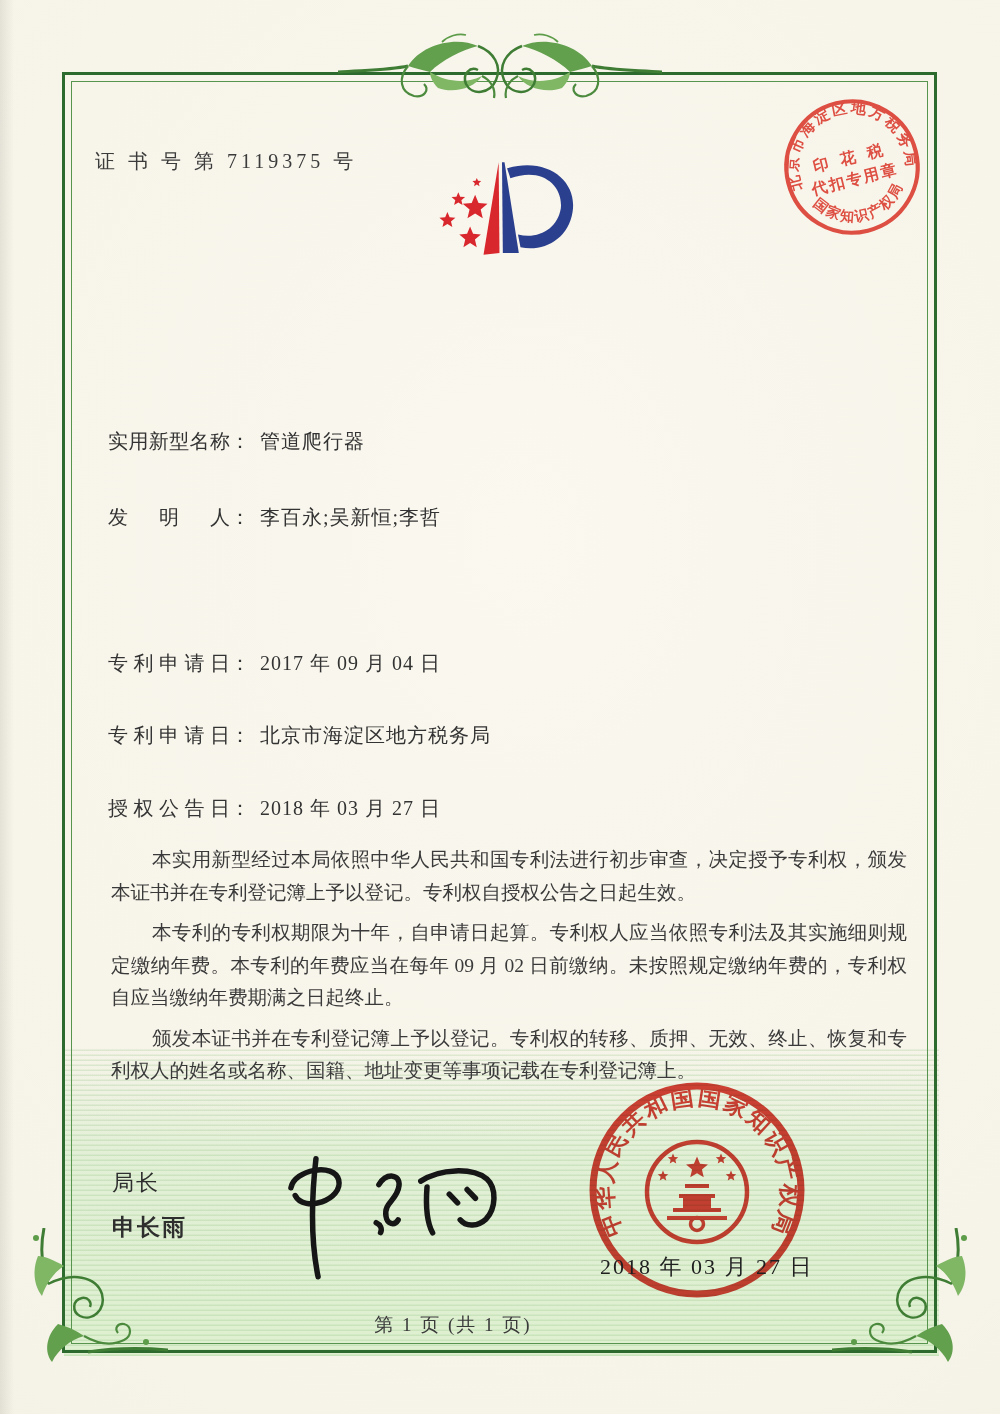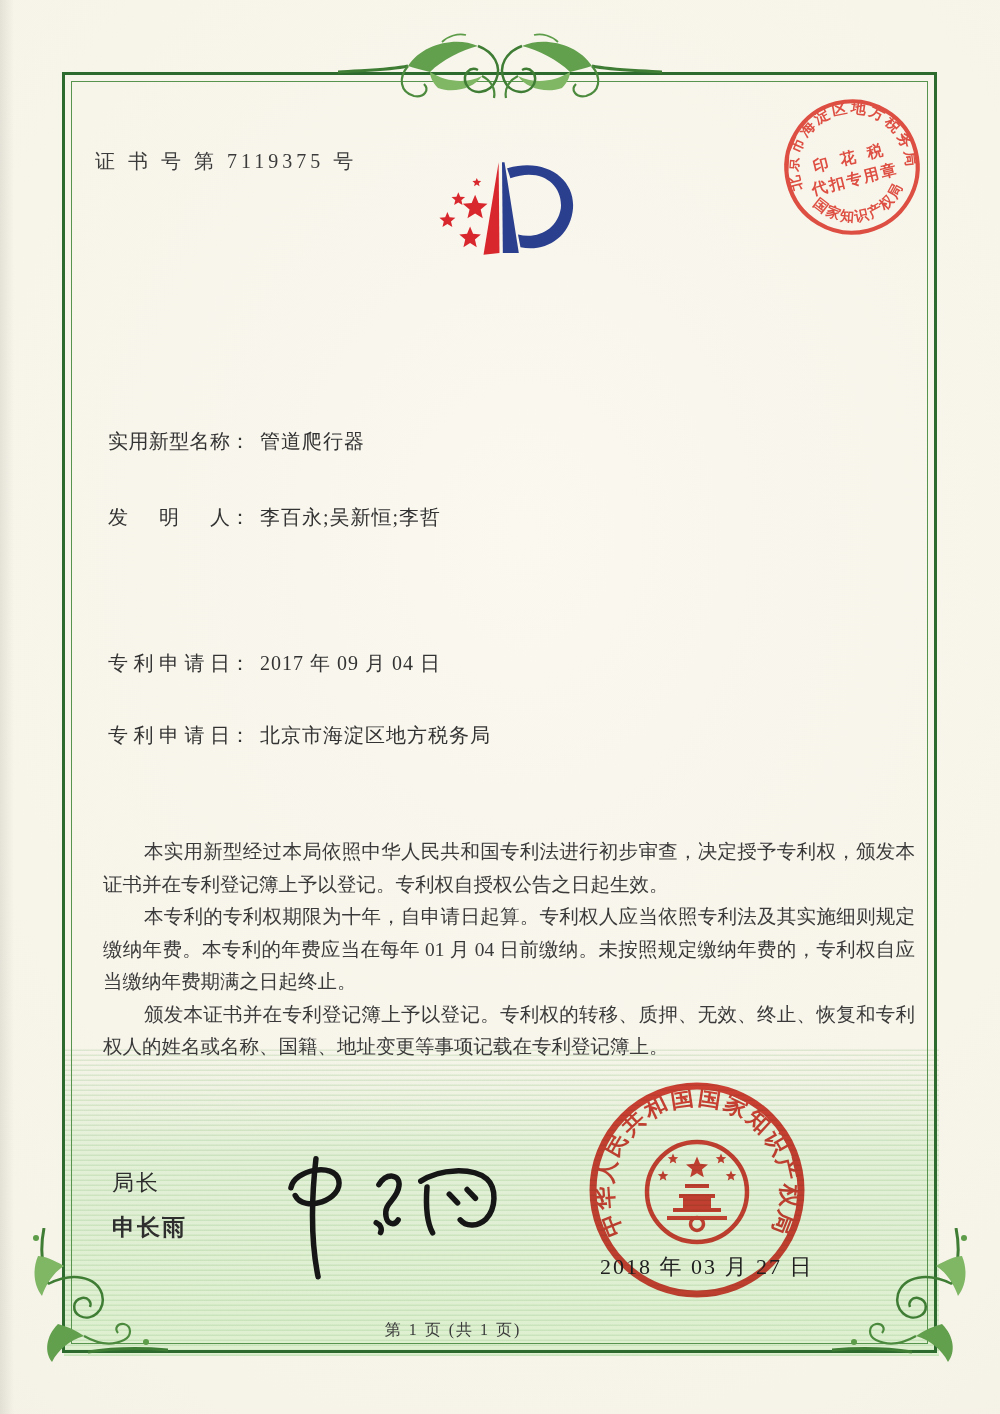--- a/index.html
+++ b/index.html
@@ -27,29 +27,29 @@
   .tax-stamp{position:absolute;left:777px;top:92px;width:150px;height:150px;
     transform:rotate(-14deg);opacity:.88;mix-blend-mode:multiply;}
   .title{position:absolute;left:0;top:294px;width:1000px;text-align:center;
     font-size:46px;font-weight:600;letter-spacing:9px;color:#1d1d1d;}
   .field{position:absolute;left:108px;font-size:20px;color:#333;white-space:nowrap;}
   .flabel{display:inline-block;width:122px;text-align:justify;text-align-last:justify;}
   .fcolon{display:inline-block;margin-right:10px;}
   .fvalue{letter-spacing:1px;}
   .paras{position:absolute;left:103px;top:836px;width:812px;font-size:19.5px;
     line-height:32.5px;color:#3a3a3a;text-align:justify;}
-  .paras p{margin:0;text-indent:2.1em;}
+  .paras p{margin:8px;text-indent:2.1em;}
   .sig-title{position:absolute;left:112px;top:1168px;font-size:22px;color:#2e2e2e;letter-spacing:2px;}
   .sig-name{position:absolute;left:112px;top:1212px;font-size:23px;color:#2e2e2e;letter-spacing:2px;font-weight:bold;}
   .sig-hand{position:absolute;left:252px;top:1126px;width:290px;height:180px;}
   .seal{position:absolute;left:585px;top:1078px;width:224px;height:224px;
     opacity:.93;mix-blend-mode:multiply;}
   .seal-date{position:absolute;left:600px;top:1252px;font-size:22px;letter-spacing:2px;color:#1f1f1f;z-index:5;}
   .footer{position:absolute;left:14px;top:1312px;width:878px;text-align:center;
-    font-size:16px;letter-spacing:2px;color:#3a3a3a;margin-top:8px;}
+    font-size:19px;letter-spacing:2px;color:#3a3a3a;}
 </style>
 </head>
 <body>
 
 <div class="page">
 
   <div class="green-band"></div>
   <div class="frame-outer"></div>
   <div class="frame-inner"></div>
 
@@ -130,24 +130,27 @@
   </div>
   <div class="field" style="top:504px">
     <span class="flabel">发明人</span><span class="fcolon">：</span><span class="fvalue">李百永;吴新恒;李哲</span>
   </div>
   <div class="field" style="top:650px">
     <span class="flabel">专利申请日</span><span class="fcolon">：</span><span class="fvalue">2017 年 09 月 04 日</span>
   </div>
   <div class="field" style="top:722px">
     <span class="flabel">专利申请日</span><span class="fcolon">：</span><span class="fvalue">北京市海淀区地方税务局</span>
   </div>
+  <div class="field" style="top:795px">
+    <span class="flabel">授权公告日</span><span class="fcolon">：</span><span class="fvalue">2018 年 03 月 27 日</span>
+  </div>
 
   <div class="paras">
     <p>本实用新型经过本局依照中华人民共和国专利法进行初步审查，决定授予专利权，颁发本证书并在专利登记簿上予以登记。专利权自授权公告之日起生效。</p>
-    <p>本专利的专利权期限为十年，自申请日起算。专利权人应当依照专利法及其实施细则规定缴纳年费。本专利的年费应当在每年 01 月 04 日前缴纳。未按照规定缴纳年费的，专利权自应当缴纳年费期满之日起终止。</p>
+    <p>本专利的专利权期限为十年，自申请日起算。专利权人应当依照专利法及其实施细则规定缴纳年费。本专利的年费应当在每年 09 月 02 日前缴纳。未按照规定缴纳年费的，专利权自应当缴纳年费期满之日起终止。</p>
     <p>颁发本证书并在专利登记簿上予以登记。专利权的转移、质押、无效、终止、恢复和专利权人的姓名或名称、国籍、地址变更等事项记载在专利登记簿上。</p>
   </div>
 
   <div class="sig-title">局长</div>
   <div class="sig-name">申长雨</div>
   <svg class="sig-hand" viewBox="0 0 290 180">
     <g fill="none" stroke="#161616" stroke-width="5.5" stroke-linecap="round" stroke-linejoin="round" transform="rotate(-2 145 90)">
       <path d="M66,30 C60,70 58,112 64,148"></path>
       <path d="M40,58 C44,40 84,34 88,52 C92,72 52,84 44,66"></path>
       <path d="M128,58 C136,46 150,48 148,60 C146,74 132,76 134,90 C135,98 142,100 146,94"></path>

